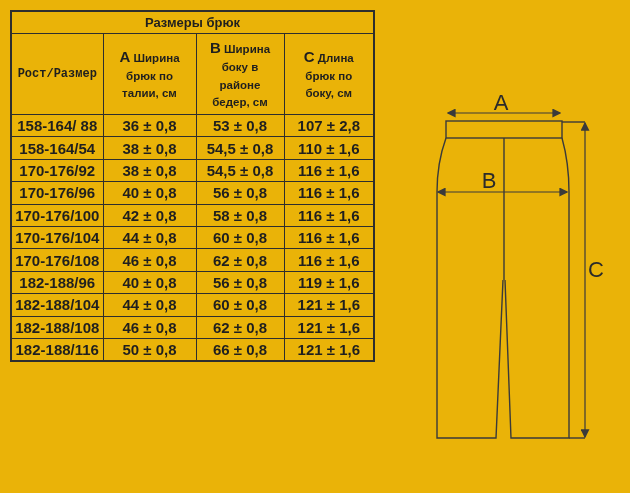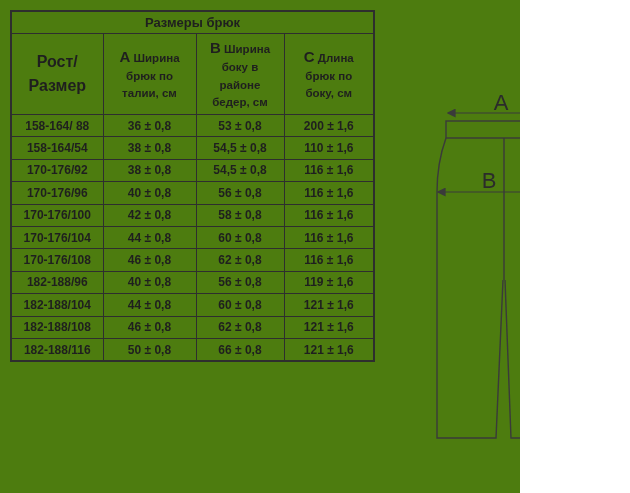--- a/index.html
+++ b/index.html
@@ -1,38 +1,38 @@
 <!DOCTYPE html>
 <html><head>
 <meta charset="utf-8">
 <style>
   html,body{margin:0;padding:0;background:#fff;}
   .canvas{
-    position:relative;width:520px;height:493px;background:#4d7c0f;overflow:hidden;
+    position:relative;width:630px;height:493px;background:#eab308;overflow:hidden;
     font-family:"Liberation Sans",sans-serif;color:#222;
   }
   
   .size-table{
     position:absolute;left:10px;top:10px;width:363px;
     border-collapse:collapse;table-layout:fixed;
     border:2px solid #2e2e2e;color:#1f1f1f;
   }
   .size-table th,.size-table td{border:1px solid #2e2e2e;padding:0;}
   .title-row th{
     height:21px;font-size:13px;font-weight:bold;text-align:center;vertical-align:middle;
   }
   .header-row th{
     height:80px;font-size:11.5px;font-weight:bold;text-align:center;vertical-align:middle;
     padding:0 13px;line-height:1.5;
   }
-  .header-row th.first{font-size:16px;padding:0 4px;}
+  .header-row th.first{font-size:12px;padding:0 4px;font-family:Liberation Mono, monospace;}
   .hdr-letter{font-size:15px;}
   .size-table tbody td{
     height:21.4px;text-align:center;vertical-align:middle;
-    font-size:12px;font-weight:bold;
+    font-size:15px;font-weight:bold;
   }
   
   .diagram{position:absolute;left:428px;top:83px;width:184px;height:368px;}
   .dim-label{font-family:"Liberation Sans",sans-serif;font-size:22px;fill:#2b2b2b;}
 </style>
 </head>
 <body>
 
 <div class="canvas">
 
@@ -52,21 +52,21 @@
         <th><span class="hdr-letter">A</span> <span>Ширина брюк по талии, см</span></th>
         <th><span class="hdr-letter">B</span> <span>Ширина боку в районе бедер, см</span></th>
         <th><span class="hdr-letter">C</span> <span>Длина брюк по боку, см</span></th>
       </tr>
     </thead>
     <tbody>
         <tr>
           <td>158-164/ 88</td>
           <td>36 ± 0,8</td>
           <td>53 ± 0,8</td>
-          <td>200 ± 1,6</td>
+          <td>107 ± 2,8</td>
         </tr>
         <tr>
           <td>158-164/54</td>
           <td>38 ± 0,8</td>
           <td>54,5 ± 0,8</td>
           <td>110 ± 1,6</td>
         </tr>
         <tr>
           <td>170-176/92</td>
           <td>38 ± 0,8</td>

